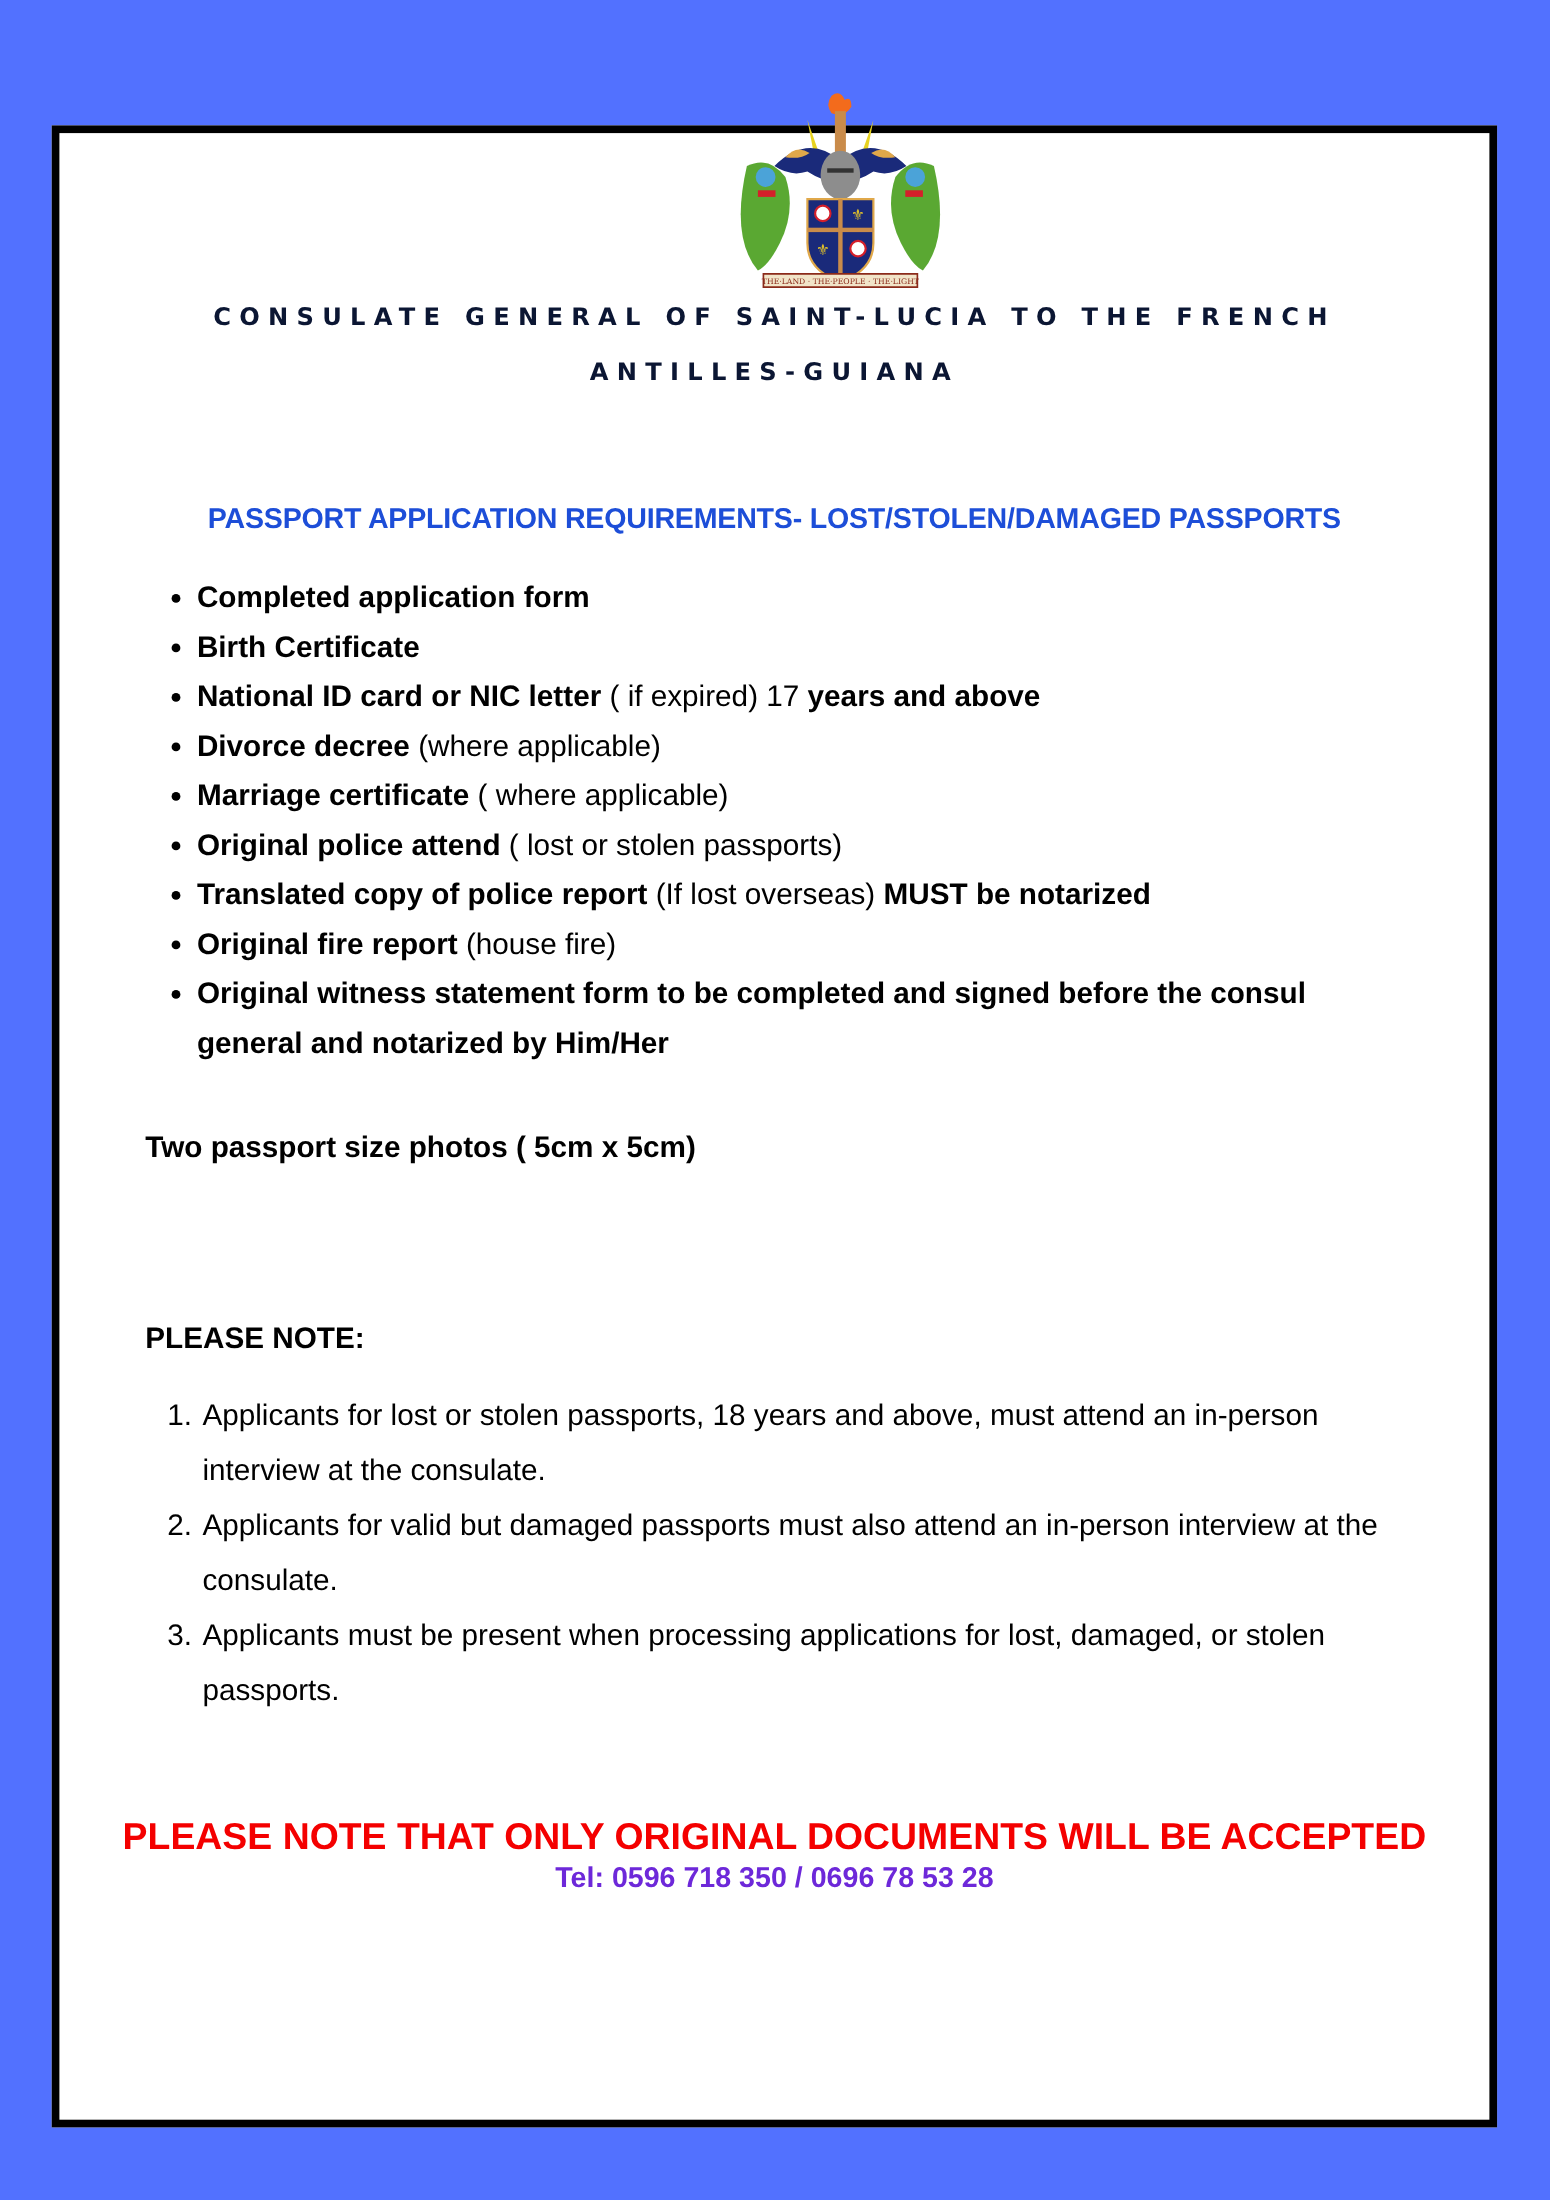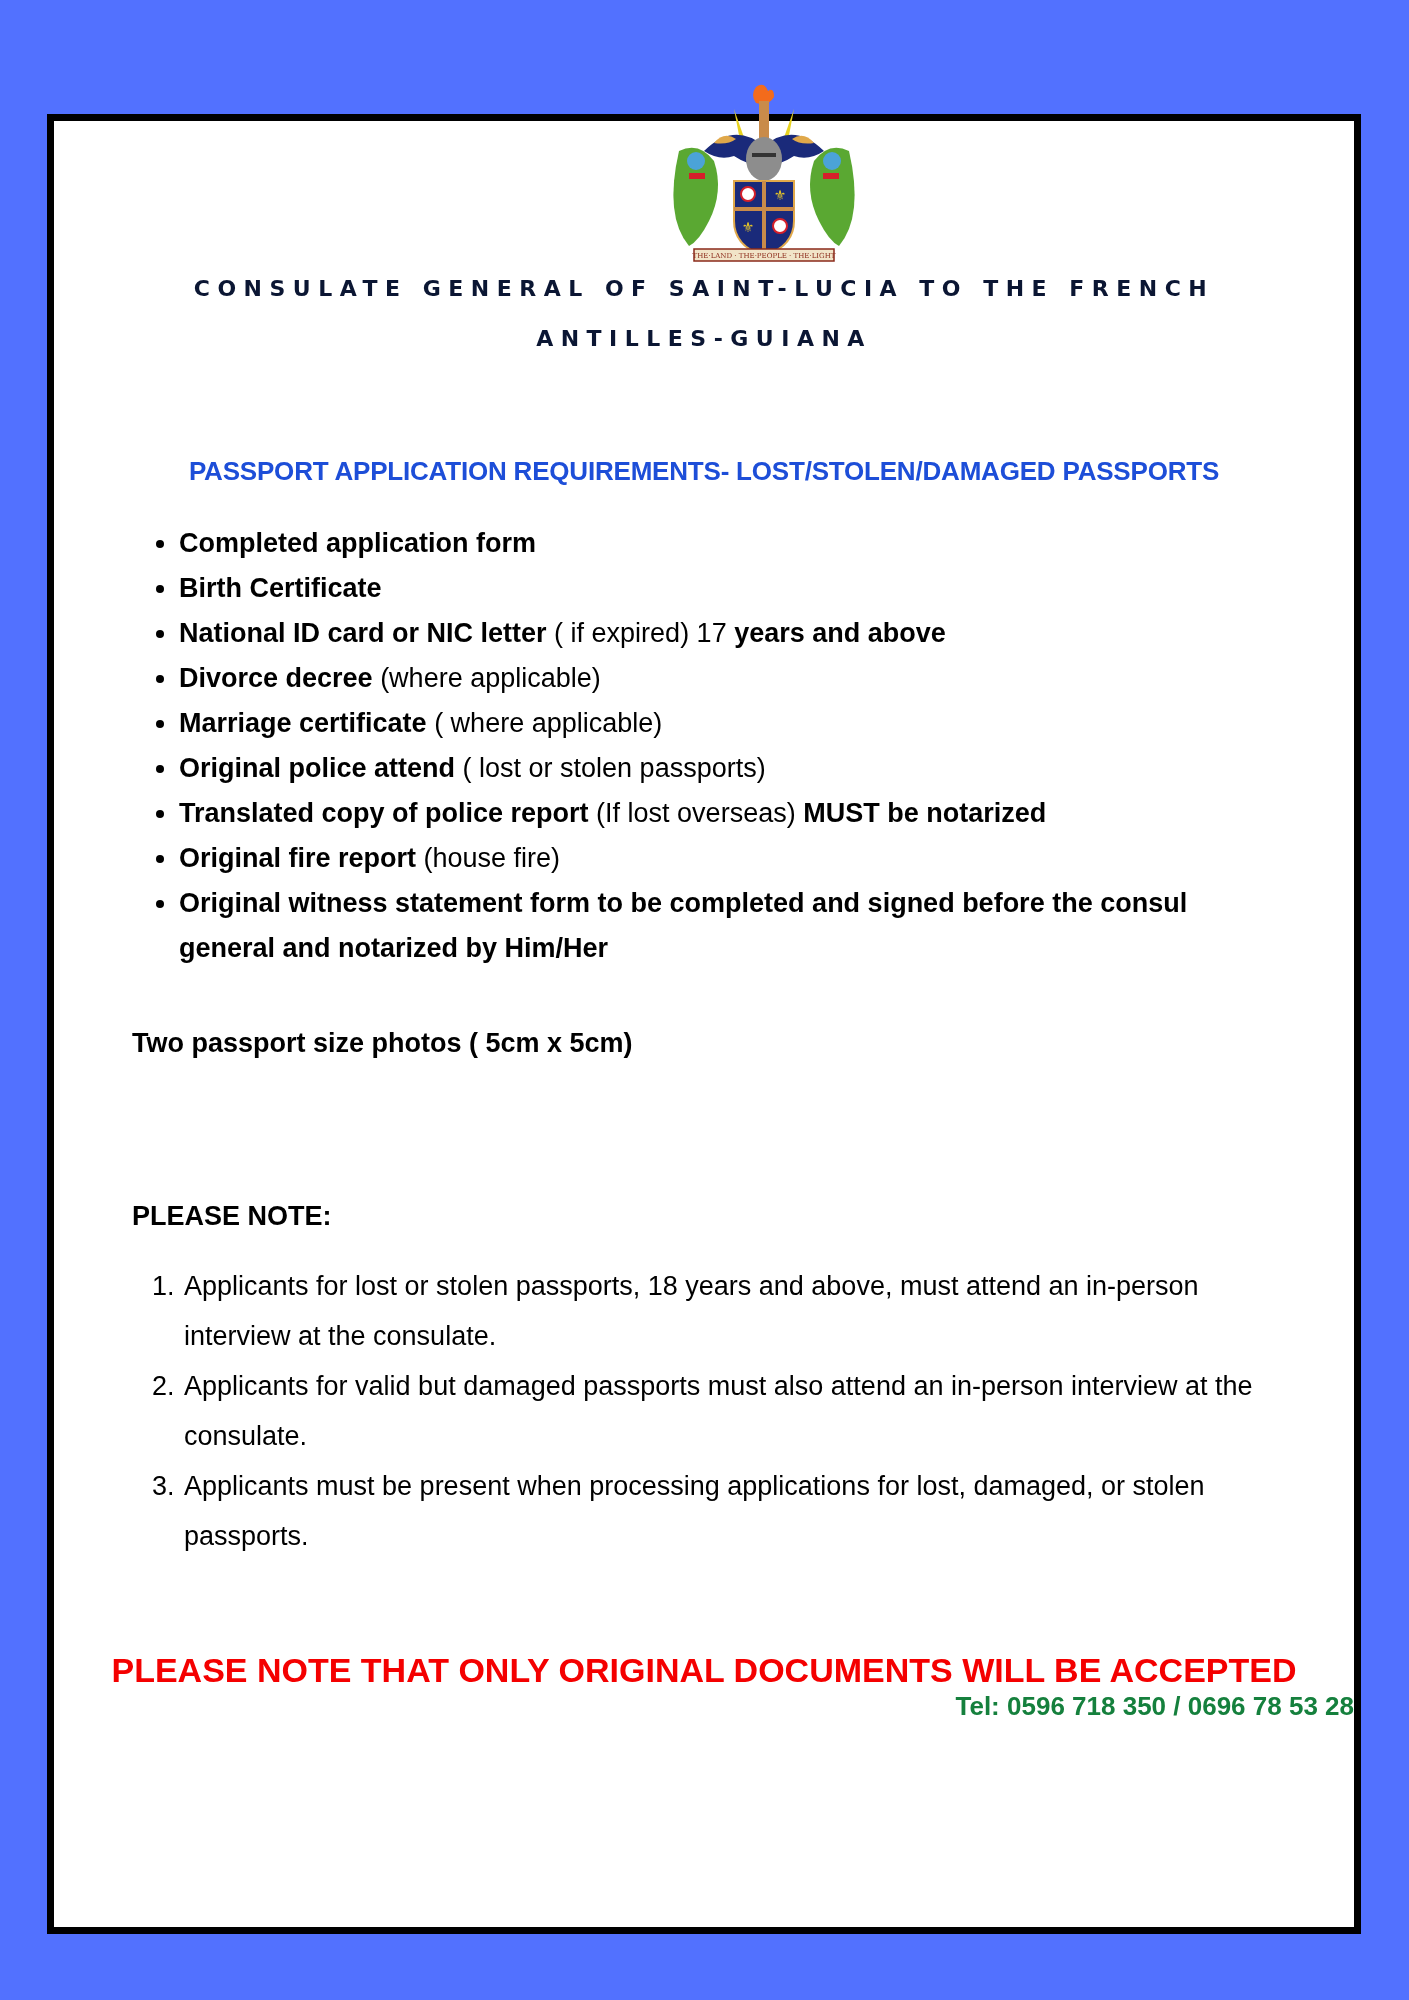--- a/index.html
+++ b/index.html
@@ -72,21 +72,21 @@
     width:1100px;
     font-size:27px; line-height:50px; color:#000;
   }
   ol.notes li { padding-left:2px; }
   .footer1 {
     position:absolute; left:0; right:0; top:1530px;
     text-align:center; color:#f40000; font-weight:bold; font-size:34px;
   }
   .footer2 {
     position:absolute; left:0; right:0; top:1570px;
-    text-align:right; color:#15803d; font-weight:bold; font-size:26px;
+    text-align:center; color:#6d28d9; font-weight:bold; font-size:26px;
   }
 </style>
 </head>
 <body>
 
 <div class="page">
 
   <svg class="crest" viewBox="0 0 260 186" xmlns="http://www.w3.org/2000/svg">
 
     <path d="M122 6 q8 -6 12 4 q6 -4 6 6 q-6 10 -18 6 q-6 -8 0 -16z" fill="#f36b1c"></path>

